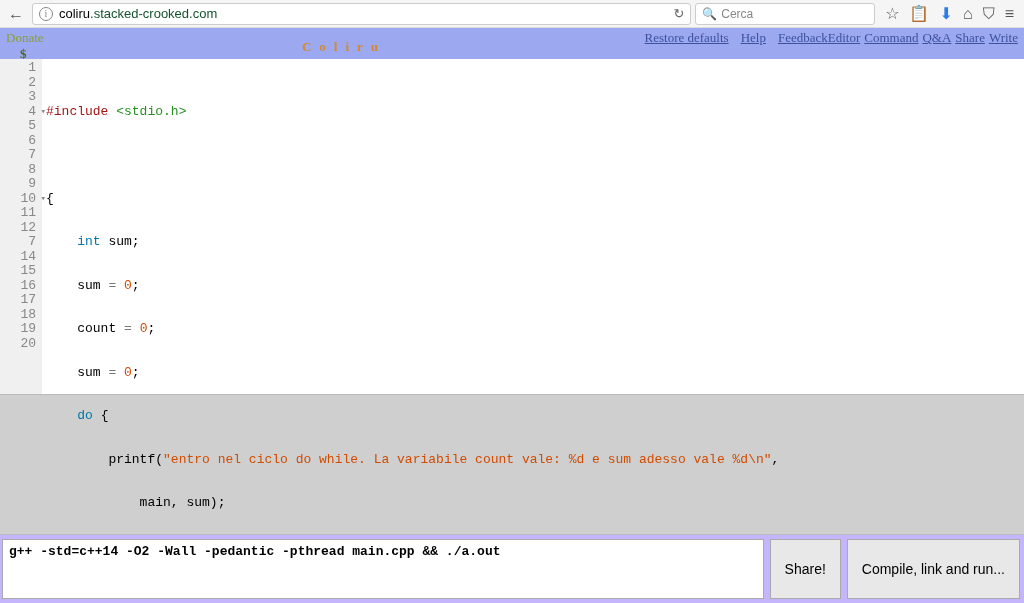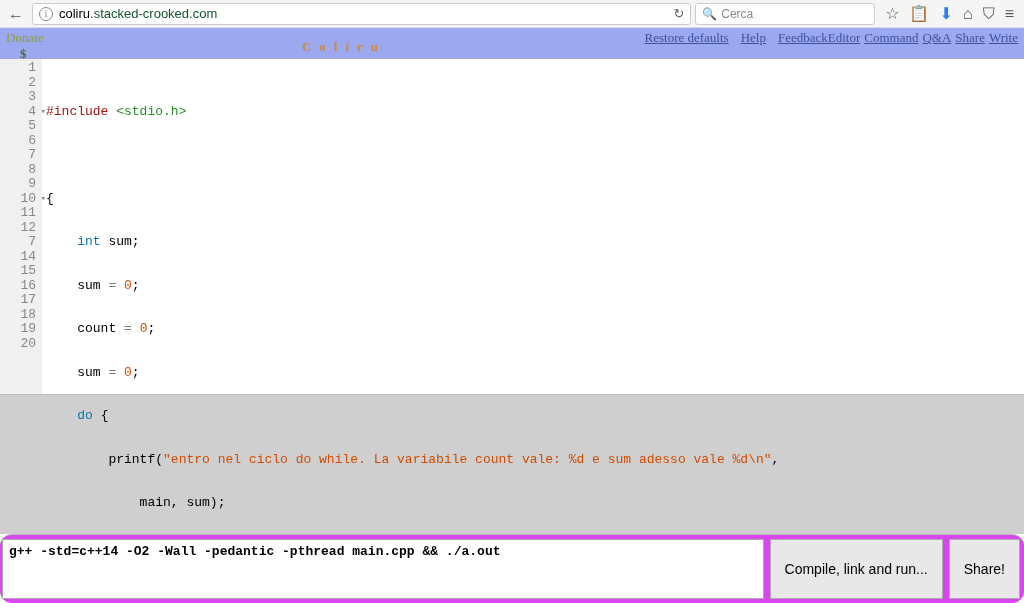--- a/index.html
+++ b/index.html
@@ -148,23 +148,22 @@
   flex: 1;
   border-top: 1px solid #bbb;
   background: #cfcfcf;
 }
 
 .bottom-bar {
   display: flex;
   gap: 6px;
   height: 69px;
   padding: 4px 4px 4px 2px;
-  background: #d946ef;
+  background: #c4b5fd;
   border-top: 1px solid #bbb;
-  border-radius: 12px;
 }
 .cmd-input {
   flex: 1;
   border: 1px solid #aaa;
   font-family: "Courier New", monospace;
   font-size: 13px;
   font-weight: bold;
   padding: 4px 6px;
   background: #fff;
   resize: none;
@@ -267,15 +266,15 @@
     
     
     
   </div>
 </div>
 
 <div class="output-area"></div>
 
 <div class="bottom-bar">
   <textarea class="cmd-input" style="">g++ -std=c++14 -O2 -Wall -pedantic -pthread main.cpp &amp;&amp; ./a.out</textarea>
+  <button class="btn">Share!</button>
   <button class="btn">Compile, link and run...</button>
-  <button class="btn">Share!</button>
 </div>
 
 </body></html>

